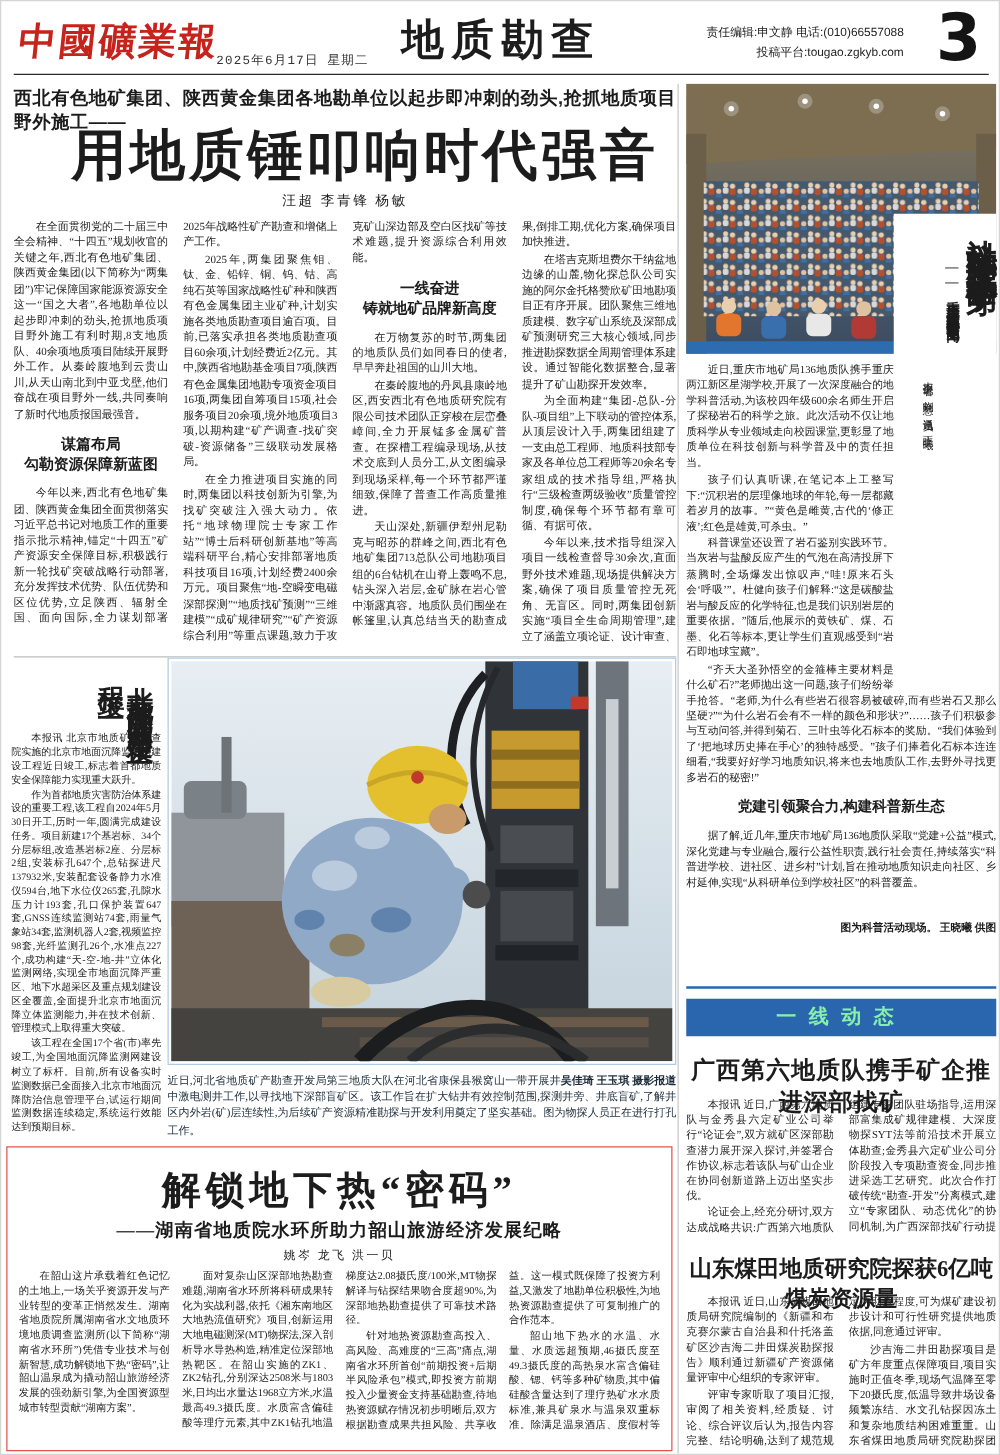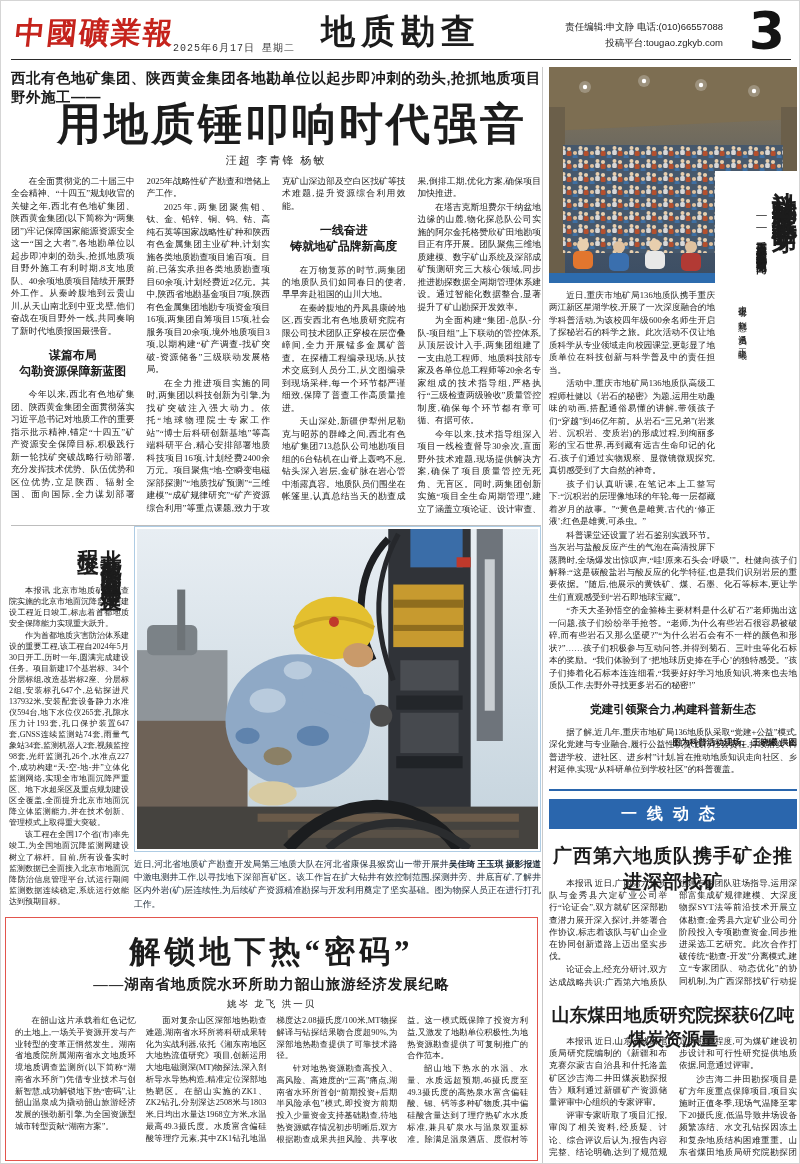--- a/index.html
+++ b/index.html
@@ -46,21 +46,21 @@
   .feat-subtitle{font-size:10.5px;font-weight:bold;padding-top:38px;margin-right:4px;letter-spacing:1px;}
   .feat-bylinev{font-size:8.5px;padding-top:128px;margin-right:5px;color:#222;letter-spacing:1px;}
   .feat-credit{left:548px;top:736px;width:248px;text-align:right;font-size:8.6px;font-weight:bold;}
 
   
   .vrule{left:541px;top:66px;width:0;height:1096px;border-left:1px solid #c9c9c9;}
   .hrule-lead{left:10px;top:524px;width:530px;border-top:1px solid #bdbdbd;}
 
   
   .news-rule{left:548px;top:788px;width:248px;border-top:2px solid #2a66ad;}
-  .news-banner{left:548px;top:798px;width:248px;height:30px;background:#2a66ad;color:#ffffff;
+  .news-banner{left:548px;top:798px;width:248px;height:30px;background:#2a66ad;color:#86efac;
                text-align:center;line-height:30px;font-size:16px;font-weight:bold;letter-spacing:10px;}
   .news1-headline{left:548px;top:842px;width:248px;text-align:center;font-size:19px;
                   font-weight:900;letter-spacing:1px;}
   .news1-cols{left:548px;top:876px;width:248px;height:120px;column-count:2;column-gap:12px;
               font-size:8.6px;line-height:1.42;overflow:hidden;}
   .news2-headline{left:548px;top:1002px;width:248px;text-align:center;font-size:18px;
                   font-weight:900;letter-spacing:0px;}
   .news2-cols{left:548px;top:1034px;width:248px;height:124px;column-count:2;column-gap:12px;
               font-size:8.6px;line-height:1.42;overflow:hidden;}
 
@@ -177,21 +177,20 @@
   <div class="abs feat-strip">
     <div class="vert feat-bylinev">本报记者 刘晓慧 通讯员 王晓曦</div>
     <div class="vert feat-subtitle">——重庆市地矿局一三六地质队地学科普进校园活动见闻</div>
     <div class="vert feat-headline sans">让科学的种子在孩子心中萌芽</div>
   </div>
 
   <div class="abs feat-body">
     <div class="feat-spacer"></div>
     <div>
         <div class="blk-p">近日,重庆市地矿局136地质队携手重庆两江新区星湖学校,开展了一次深度融合的地学科普活动,为该校四年级600余名师生开启了探秘岩石的科学之旅。此次活动不仅让地质科学从专业领域走向校园课堂,更彰显了地质单位在科技创新与科学普及中的责任担当。</div>
-        <div class="blk-p">活动中,重庆市地矿局136地质队高级工程师杜健以《岩石的秘密》为题,运用生动趣味的动画,搭配通俗易懂的讲解,带领孩子们“穿越”到46亿年前。从岩石“三兄弟”(岩浆岩、沉积岩、变质岩)的形成过程,到绚丽多彩的宝石世界,再到藏有远古生命印记的化石,孩子们通过实物观察、显微镜微观探究,真切感受到了大自然的神奇。</div>
         <div class="blk-p">孩子们认真听课,在笔记本上工整写下:“沉积岩的层理像地球的年轮,每一层都藏着岁月的故事。”“黄色是雌黄,古代的‘修正液’;红色是雄黄,可杀虫。”</div>
         <div class="blk-p">科普课堂还设置了岩石鉴别实践环节。当灰岩与盐酸反应产生的气泡在高清投屏下蒸腾时,全场爆发出惊叹声,“哇!原来石头会‘呼吸’”。杜健向孩子们解释:“这是碳酸盐岩与酸反应的化学特征,也是我们识别岩层的重要依据。”随后,他展示的黄铁矿、煤、石墨、化石等标本,更让学生们直观感受到“岩石即地球宝藏”。</div>
         <div class="blk-p">“齐天大圣孙悟空的金箍棒主要材料是什么矿石?”老师抛出这一问题,孩子们纷纷举手抢答。“老师,为什么有些岩石很容易被破碎,而有些岩石又那么坚硬?”“为什么岩石会有不一样的颜色和形状?”……孩子们积极参与互动问答,并得到菊石、三叶虫等化石标本的奖励。“我们体验到了‘把地球历史捧在手心’的独特感受。”孩子们捧着化石标本连连细看,“我要好好学习地质知识,将来也去地质队工作,去野外寻找更多岩石的秘密!”</div>
         <div class="blk-h">党建引领聚合力,构建科普新生态</div>
         <div class="blk-p">据了解,近几年,重庆市地矿局136地质队采取“党建+公益”模式,深化党建与专业融合,履行公益性职责,践行社会责任,持续落实“科普进学校、进社区、进乡村”计划,旨在推动地质知识走向社区、乡村延伸,实现“从科研单位到学校社区”的科普覆盖。</div>
       </div>
   </div>
   <div class="abs feat-credit">图为科普活动现场。 王晓曦 供图</div>
 
   <div class="abs news-rule"></div>

